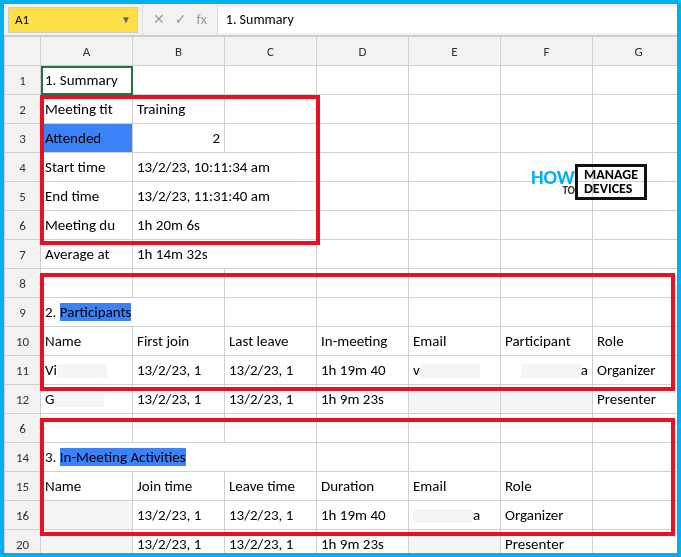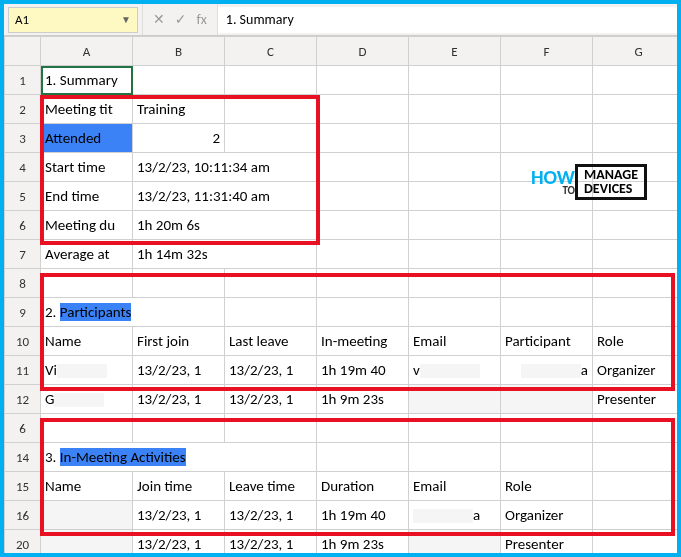--- a/index.html
+++ b/index.html
@@ -21,21 +21,21 @@
     border-bottom: 1px solid #ccc;
     background: #f3f2f1;
   }
   .name-box {
     width: 130px;
     height: 26px;
     margin: 2px 4px;
     display: flex;
     align-items: center;
     padding: 0 6px;
-    background: #fef9c3;
+    background: #fde047;
     border: 1px solid #ccc;
     font-size: 13px;
     justify-content: space-between;
   }
   .fb-icons {
     display: flex;
     align-items: center;
     gap: 10px;
     padding: 0 10px;
     color: #999;

